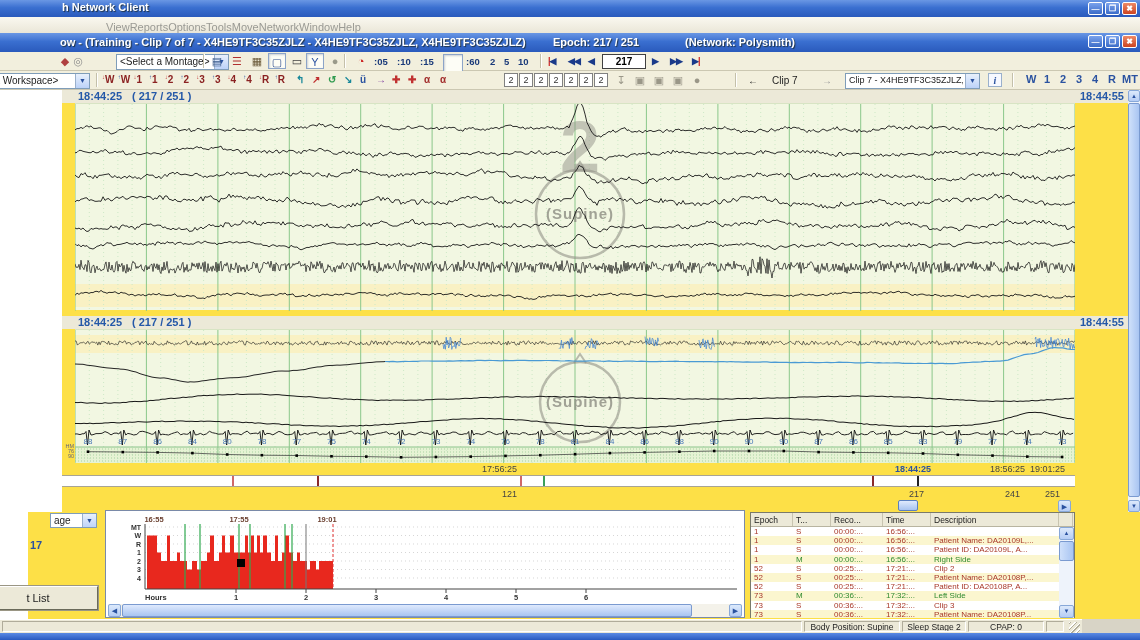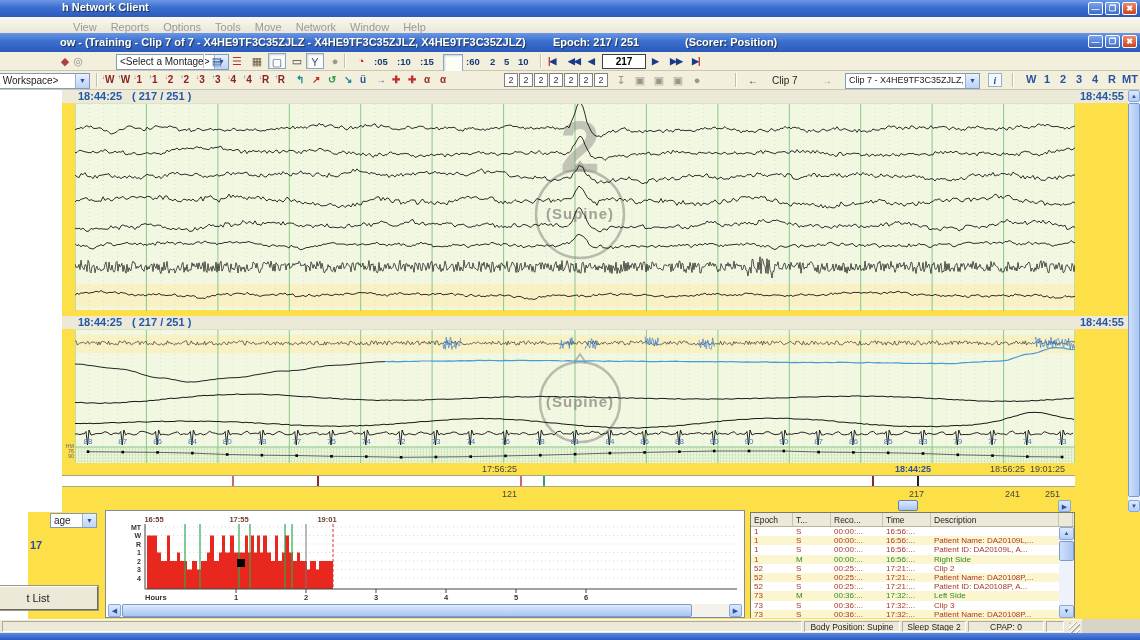--- a/index.html
+++ b/index.html
@@ -5,21 +5,21 @@
 *{margin:0;padding:0;box-sizing:border-box}
 html,body{background:#fff}
 #screen{position:relative;width:1140px;height:640px;background:#fde047;overflow:hidden;
   font-family:"Liberation Sans",sans-serif;font-size:11px;color:#222}
 
 .titlebar{position:absolute;left:0;top:0;width:1140px;height:17px;
   background:linear-gradient(180deg,#6a97e4 0%,#3a6fd0 45%,#2a5abc 100%);color:#fff}
 .tb-title{position:absolute;left:62px;top:1px;font-weight:bold;font-size:11px;text-shadow:1px 1px 1px #234}
 .menubar{position:absolute;left:0;top:17px;width:1140px;height:21px;
   background:linear-gradient(180deg,#faf8f0,#e6e2d2);border-bottom:1px solid #d0ccba;
-  display:flex;align-items:center;padding-left:73px;gap:14px}
+  display:flex;align-items:center;padding-left:106px;}
 .menuitem{color:#9a9a94;font-size:11px}
 .childbar{position:absolute;left:0;top:33px;width:1140px;height:19px;
   background:linear-gradient(180deg,#6a97e4 0%,#3a6fd0 45%,#2a5abc 100%);color:#fff}
 .cb-title{position:absolute;left:60px;top:3px;font-weight:bold;font-size:11px;white-space:nowrap;text-shadow:1px 1px 1px #234}
 .cb-epoch{position:absolute;left:553px;top:3px;font-weight:bold;font-size:11px;text-shadow:1px 1px 1px #234}
 .cb-scorer{position:absolute;left:685px;top:3px;font-weight:bold;font-size:11px;text-shadow:1px 1px 1px #234}
 .winbtns{position:absolute;right:3px;top:2px;display:flex;gap:2px}
 .winbtn{width:15px;height:13px;background:linear-gradient(180deg,#7aa2ec,#3c6cc8);border:1px solid #fff;
   border-radius:2px;color:#fff;font-size:8px;line-height:11px;text-align:center;font-weight:bold}
 .winbtn.close{background:linear-gradient(180deg,#ee8a66,#cc4422)}
@@ -126,21 +126,21 @@
       <span class="menuitem">Options</span>
       <span class="menuitem">Tools</span>
       <span class="menuitem">Move</span>
       <span class="menuitem">Network</span>
       <span class="menuitem">Window</span>
       <span class="menuitem">Help</span>
     </div>
   <div class="childbar">
     <span class="cb-title">ow - (Training - Clip 7 of 7 - X4HE9TF3C35ZJLZ - X4HE9TF3C35ZJLZ, X4HE9TF3C35ZJLZ)</span>
     <span class="cb-epoch">Epoch: 217 / 251</span>
-    <span class="cb-scorer">(Scorer: Position)</span>
+    <span class="cb-scorer">(Network: Polysmith)</span>
     <span class="winbtns" id="childwinbtns">
         <span class="winbtn">—</span>
         <span class="winbtn">❐</span>
         <span class="winbtn close">✖</span>
       </span>
   </div>
   <div class="toolbar" id="tb1" style="top:52px">
       <span class="icnbtn" style="left: 56px; color: rgb(176, 64, 64);">◆</span>
       <span class="icnbtn" style="left: 69px; color: rgb(138, 138, 138);">◎</span>
       <span class="combo" style="left: 84px; top: 2px; width: 113px; margin-left: 32px;">

